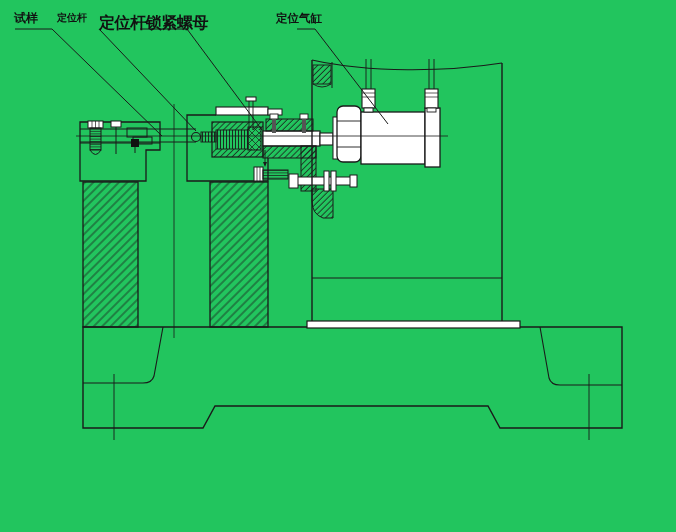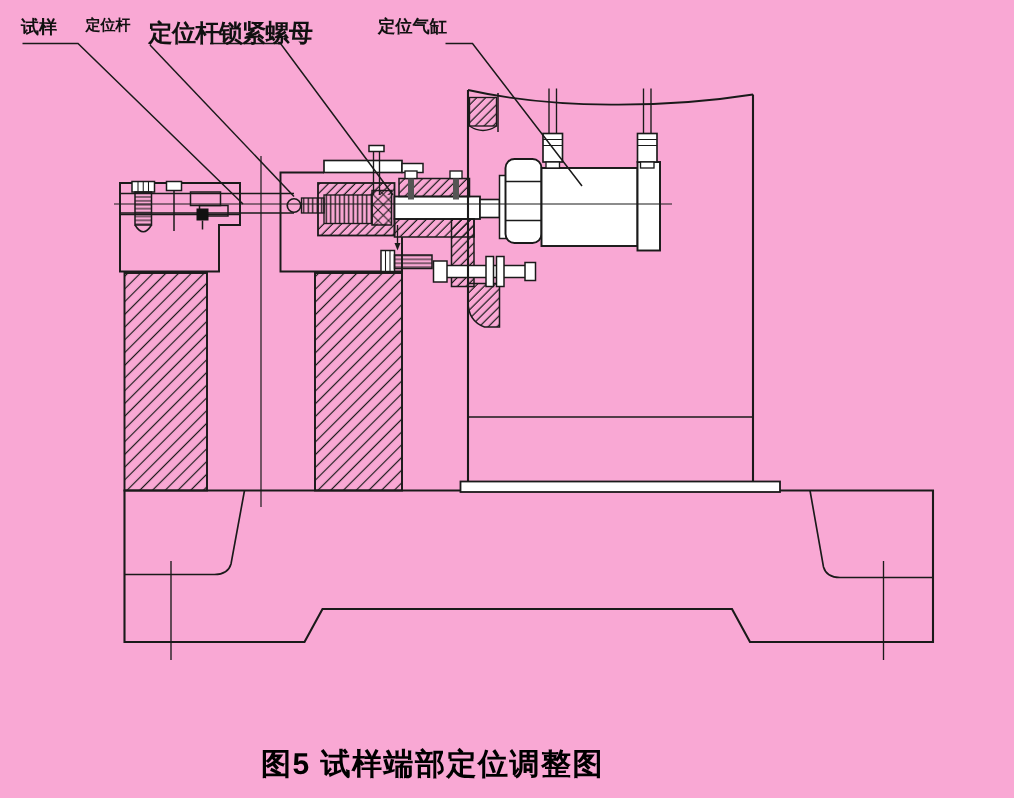--- a/index.html
+++ b/index.html
@@ -1,23 +1,23 @@
 <!DOCTYPE html>
 <html><head>
 <meta charset="utf-8">
 <style>
   html,body{margin:0;padding:0;background:#fff;}
-  #stage{position:relative;width:676px;height:532px;background:#f9a8d4;overflow:hidden;
+  #stage{position:relative;width:676px;height:532px;background:#22c55e;overflow:hidden;
          font-family:"Liberation Sans","DejaVu Sans",sans-serif;}
   svg{position:absolute;left:0;top:0;}
   .callout{position:absolute;font-weight:bold;color:#111;white-space:nowrap;line-height:1.1;}
   #lbl-specimen{left:14px;top:12px;font-size:12px;}
   #lbl-rod{left:57px;top:12px;font-size:10px;}
   #lbl-locknut{left:99px;top:14px;font-size:16px;letter-spacing:-0.4px;}
-  #lbl-cylinder{left:252px;top:12px;font-size:11.5px;}
+  #lbl-cylinder{left:276px;top:12px;font-size:11.5px;}
   #caption{position:absolute;left:174px;top:496px;font-size:20px;font-weight:bold;
            color:#000;letter-spacing:1px;}
 </style>
 </head>
 <body>
 
 <div id="stage">
 
   <svg width="676" height="532" viewBox="0 0 676 532">
     <defs>
@@ -169,14 +169,13 @@
       <path d="M100,30 L196,131"></path>
       <path d="M140,29 H187 L262,130"></path>
       <path d="M297,29 H315 L388,124"></path>
     </g>
   </svg>
 
   <div id="lbl-specimen" class="callout">试样</div>
   <div id="lbl-rod" class="callout">定位杆</div>
   <div id="lbl-locknut" class="callout">定位杆锁紧螺母</div>
   <div id="lbl-cylinder" class="callout">定位气缸</div>
-  <div id="caption">图5 试样端部定位调整图</div>
 </div>
 
 </body></html>

